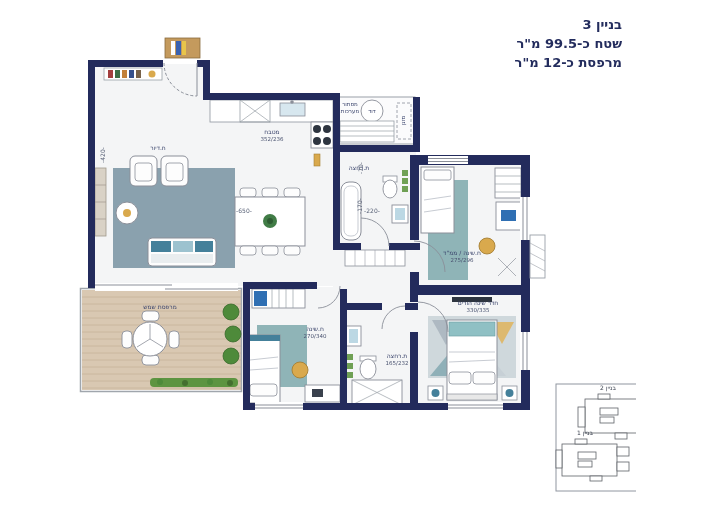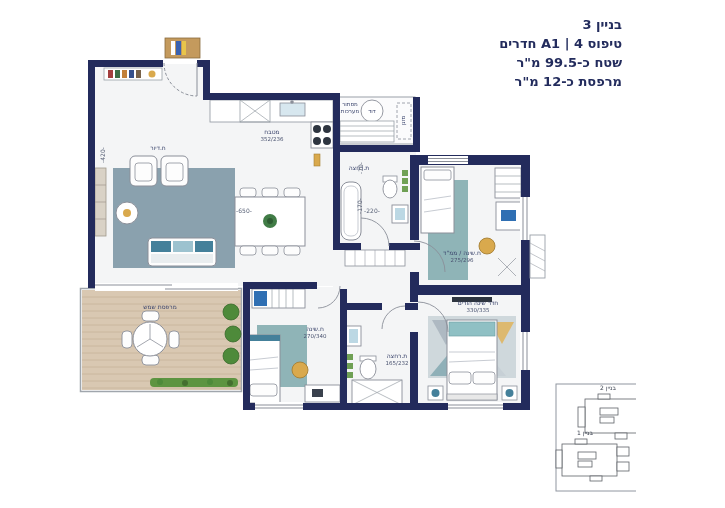--- a/index.html
+++ b/index.html
@@ -342,21 +342,20 @@
         <rect x="660" y="430" width="12" height="6"></rect>
         <rect x="658" y="444" width="16" height="7"></rect>
         <rect x="658" y="453" width="12" height="6"></rect>
         <rect x="672" y="458" width="26" height="20" fill="#aaacb0"></rect>
       </g>
     </g>
   </svg>
 
   <div class="titleblock">
     <div>בניין 3</div>
-    <div>טיפוס A1 | 4 חדרים</div>
     <div>שטח כ-99.5 מ"ר</div>
     <div>מרפסת כ-12 מ"ר</div>
   </div>
 
   <div class="lbl" style="left:138px;top:144px;width:40px;">ח.דיור</div>
 
   <div class="lbl" style="left:252px;top:128px;width:40px;">
     <div>מטבח</div>
     <div class="dimnum">352/236</div>
   </div>

